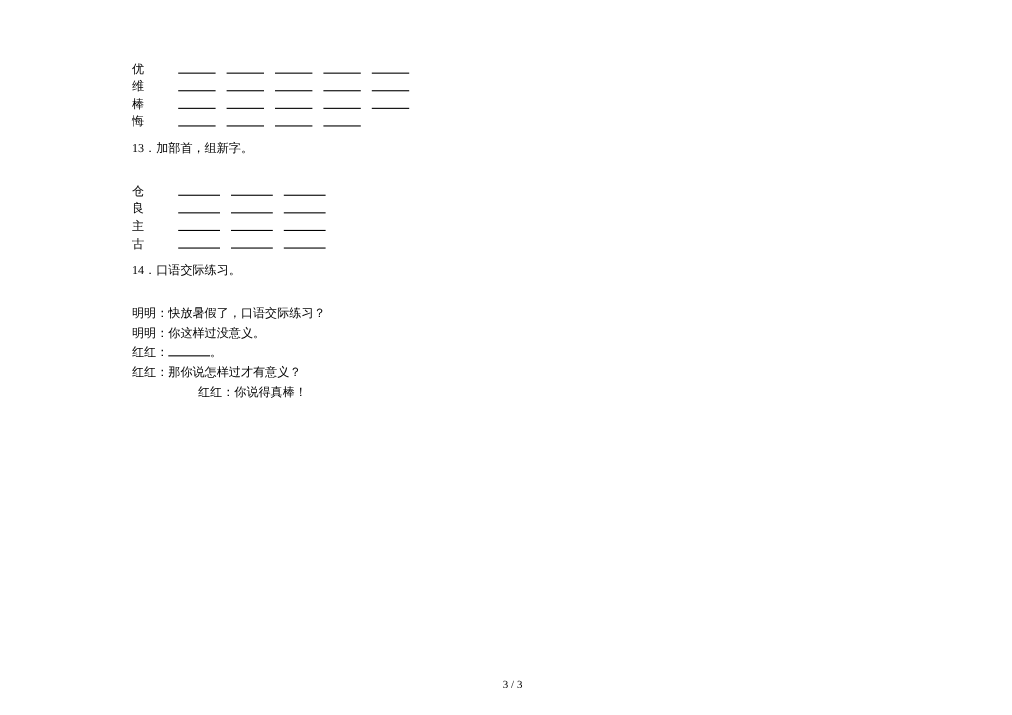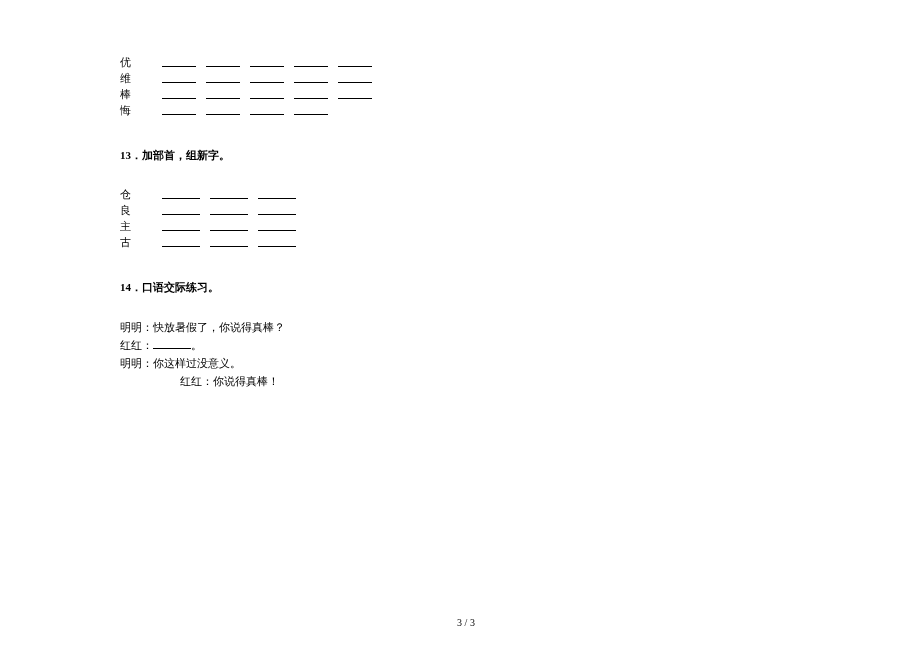--- a/index.html
+++ b/index.html
@@ -32,23 +32,22 @@
     .blank {
       display: inline-block;
       border-bottom: 1px solid #000;
       height: 9px;
       margin-right: 10px;
     }
     .blank-s {
       width: 34px;
     }
     .section-title {
-      margin-top: 31px;
+      margin-top: 10px;
       margin-bottom: 24px;
-      font-weight: bold;
     }
     .q13-line {
       display: flex;
       align-items: center;
       margin-bottom: 2px;
       height: 14px;
     }
     .q13-label {
       width: 14px;
       margin-right: 28px;
@@ -148,27 +147,30 @@
       <span class="q13-blank"></span>
       <span class="q13-blank"></span>
       <span class="q13-blank"></span>
     </div>
   </div>
 
   <div class="section-title">14．口语交际练习。</div>
 
   <div>
     <div class="dialog-line">
-      <span>明明：</span><span>快放暑假了，你说得真棒？</span>
+      <span>明明：</span><span>快放暑假了，口语交际练习？</span>
+    </div>
+    <div class="dialog-line">
+      <span>明明：</span><span>你这样过没意义。</span>
     </div>
     <div class="dialog-line">
       <span>红红：</span><span class="inline-blank"></span><span>。</span>
     </div>
     <div class="dialog-line">
-      <span>明明：</span><span>你这样过没意义。</span>
+      <span>红红：</span><span>那你说怎样过才有意义？</span>
     </div>
     <div class="dialog-line indented">
       <span>红红：</span><span>你说得真棒！</span>
     </div>
   </div>
 
 </div>
 
 <div class="page-footer">
   <span>3</span><span> / </span><span>3</span>

